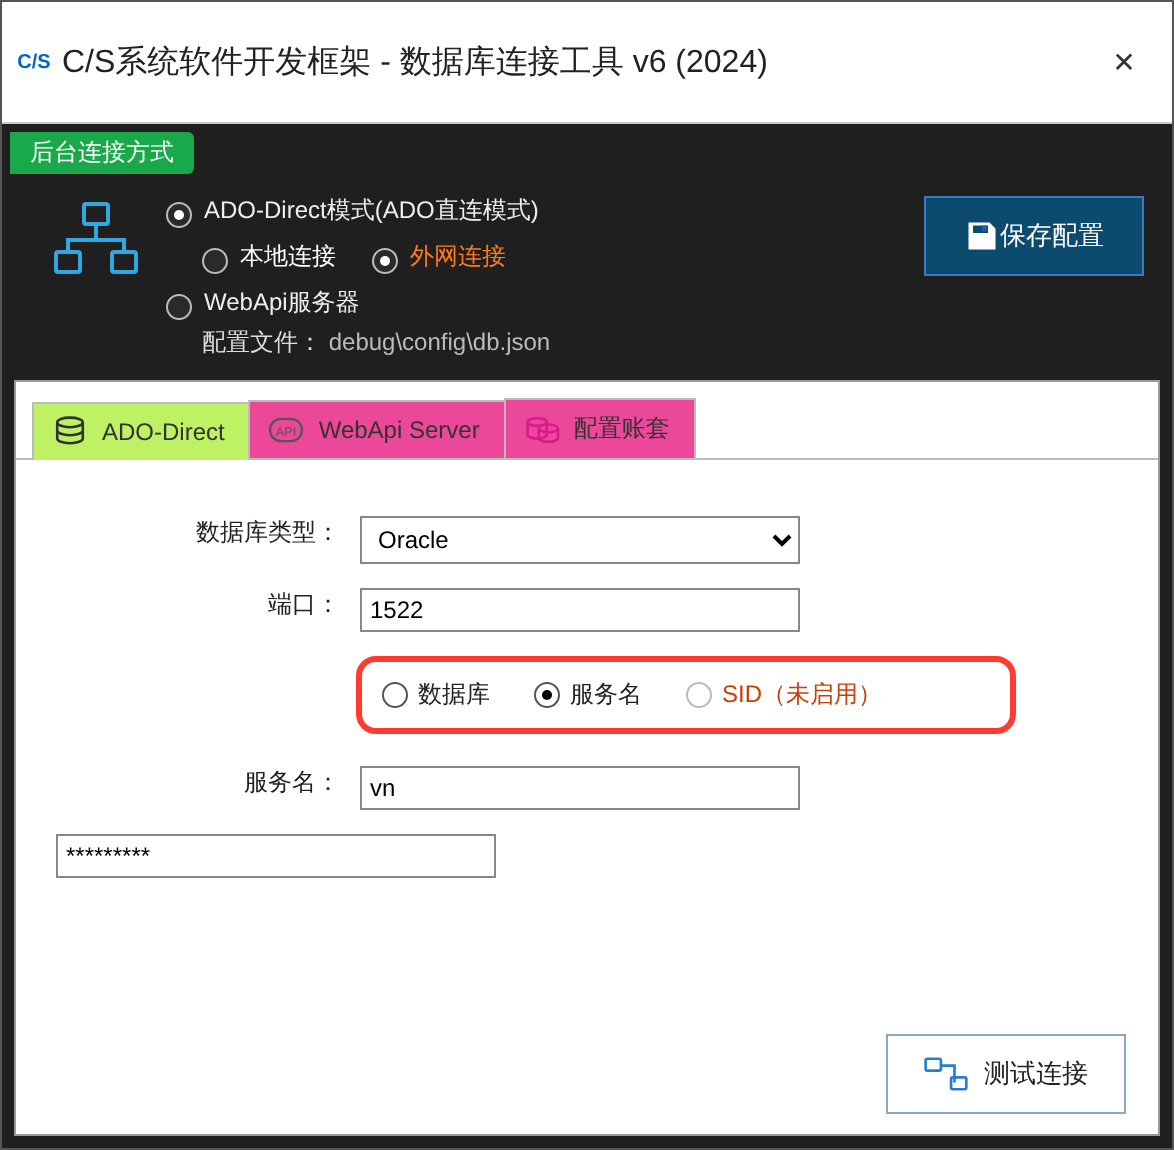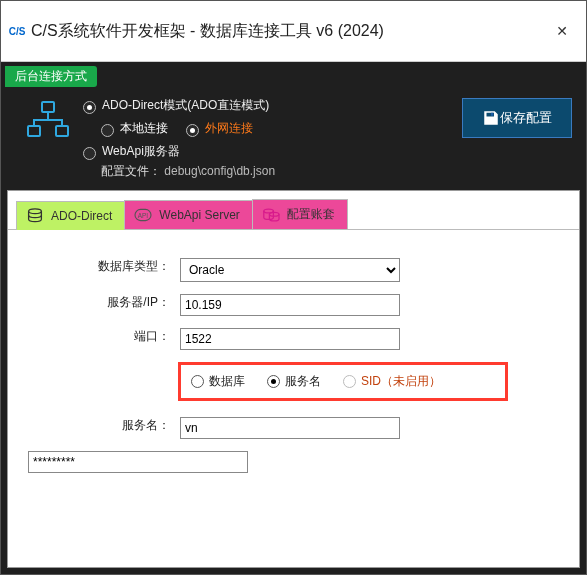--- a/index.html
+++ b/index.html
@@ -30,21 +30,21 @@
   .panel{flex:1;background:#fff;border:1px solid #999;display:flex;flex-direction:column}
   .tabs{display:flex;align-items:flex-end;padding:8px 8px 0 8px;border-bottom:1px solid #bbb;gap:0}
   .tab{display:flex;align-items:center;gap:6px;padding:6px 12px 6px 8px;border:1px solid #bbb;border-bottom:none;background:#ec4899;margin-right:-1px;cursor:pointer;font-size:12px;color:#333}
   .tab.active{background:#bef264;position:relative;top:1px}
   .tab svg{width:20px;height:16px}
   .form-area{flex:1;padding:28px 20px 10px 20px;position:relative}
   .frow{display:flex;margin-bottom:12px}
   .frow label{width:142px;text-align:right;padding-right:10px;font-size:12px;color:#222}
   .frow select,.frow input[type=text],.frow input[type=password]{width:220px;height:22px;border:1px solid #888;padding:0 4px;font-size:12px;box-sizing:border-box;background:#fff}
   .frow select{height:24px}
-  .highlight-box{border:3px solid #ff3b2f;border-radius:0;padding:8px 10px;margin:6px 0 16px 150px;width:330px;display:flex;align-items:center;gap:22px;box-sizing:border-box}
+  .highlight-box{border:3px solid #ff3b2f;border-radius:10px;padding:8px 10px;margin:6px 0 16px 150px;width:330px;display:flex;align-items:center;gap:22px;box-sizing:border-box}
   .hradio{display:flex;align-items:center;gap:5px;font-size:12px;color:#222;cursor:pointer}
   .hradio .c{width:11px;height:11px;border:1px solid #555;border-radius:50%;display:inline-flex;align-items:center;justify-content:center}
   .hradio.sel .c::after{content:"";width:5px;height:5px;background:#000;border-radius:50%}
   .hradio.disabled{color:#c2410c;cursor:default}
   .hradio.disabled .c{border-color:#bbb}
   .bottom-bar{display:flex;justify-content:flex-end;padding:10px 16px;border-top:1px solid #fff}
   .test-btn{width:120px;height:40px;border:1px solid #8aa9c7;background:#fff;display:flex;align-items:center;justify-content:center;gap:8px;cursor:pointer;font-size:13px;color:#222}
   .test-btn svg{width:22px;height:18px}
 </style>
 </head>
@@ -134,24 +134,20 @@
       </div>
 
       <div class="form-area">
         <div class="frow">
           <label>数据库类型：</label>
           <select>
             <option>Oracle</option>
           </select>
         </div>
         <div class="frow">
-          <label>服务器/IP：</label>
-          <input type="text" value="10.159" style="">
-        </div>
-        <div class="frow">
           <label>端口：</label>
           <input type="text" value="1522" style="">
         </div>
 
         <div class="highlight-box">
           <span class="hradio">
             <span class="c"></span>
             <span>数据库</span>
           </span>
           <span class="hradio sel">
@@ -166,15 +162,25 @@
 
         <div class="frow">
           <label>服务名：</label>
           <input type="text" value="vn" style="">
         </div>
         <div class="frow">
           <input type="text" value="*********" style="">
         </div>
       </div>
 
+      <div class="bottom-bar">
+        <button class="test-btn">
+          <svg viewBox="0 0 26 20">
+            <rect x="1" y="1" width="9" height="7" rx="1" fill="none" stroke="#2a7ec8" stroke-width="1.6"></rect>
+            <rect x="16" y="12" width="9" height="7" rx="1" fill="none" stroke="#2a7ec8" stroke-width="1.6"></rect>
+            <path d="M10 5h8v10" fill="none" stroke="#2a7ec8" stroke-width="1.6"></path>
+          </svg>
+          <span>测试连接</span>
+        </button>
+      </div>
     </div>
   </div>
 </div>
 
 </body></html>

